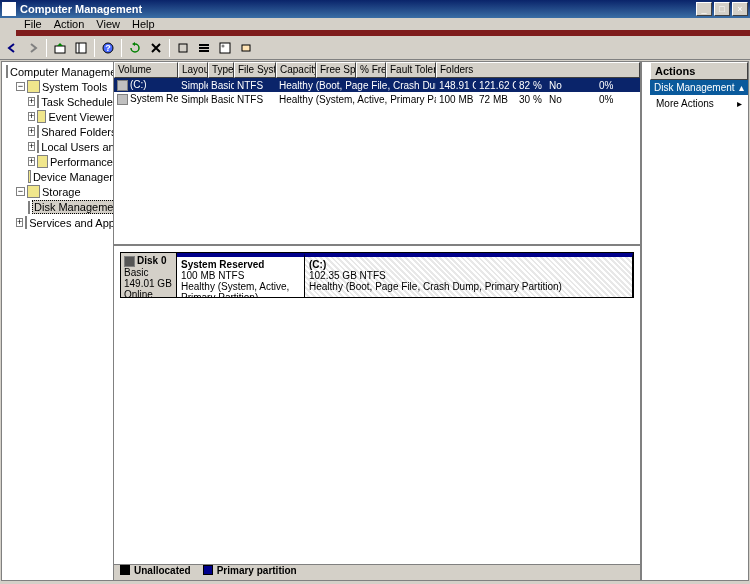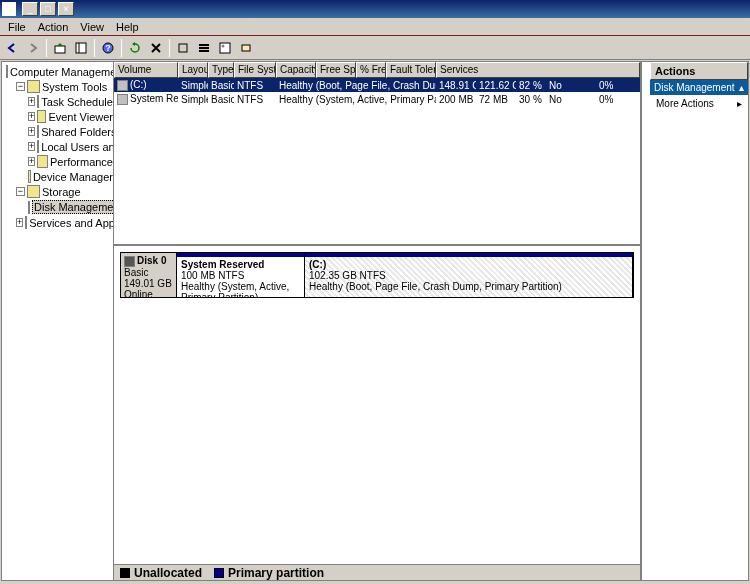--- a/index.html
+++ b/index.html
@@ -1,21 +1,21 @@
 <!DOCTYPE html>
 <html><head>
 <meta charset="utf-8">
 <style>
 * { box-sizing: border-box; margin: 0; padding: 0; }
 body { font-family: Tahoma, sans-serif; font-size: 11px; background: #d4d0c8; overflow: hidden; width: 750px; height: 584px; }
 .titlebar { background: linear-gradient(#0a246a, #3a6ea5); color: #fff; height: 18px; display: flex; align-items: center; padding: 0 2px; }
 .titlebar .icon { width: 14px; height: 14px; background: #fff; margin-right: 4px; display:inline-block; }
 .titlebar .title { flex: 1; font-weight: bold; font-size: 11px; }
 .winbtn { width: 16px; height: 14px; background: #d4d0c8; border: 1px solid #fff; border-right-color:#404040; border-bottom-color:#404040; margin-left: 2px; font-size: 9px; text-align:center; line-height:12px; font-family: 'Marlett', Arial; cursor:pointer;}
-.menubar { background: #d4d0c8; height: 18px; display: flex; align-items: center; padding: 0 2px; border-bottom: 1px solid #7f1d1d; }
+.menubar { background: #d4d0c8; height: 18px; display: flex; align-items: center; padding: 0 2px; border-bottom: 6px solid #7f1d1d; margin-left: 16px; }
 .menubar span { padding: 2px 6px; cursor: default; }
 .toolbar { background: #d4d0c8; height: 24px; display: flex; align-items: center; padding: 1px 2px; border-bottom: 1px solid #808080; gap:1px; }
 .tbtn { width: 20px; height: 20px; border: 1px solid transparent; display:flex; align-items:center; justify-content:center; cursor:pointer; }
 .tsep { width: 1px; height: 18px; background: #808080; margin: 0 2px; border-right:1px solid #fff; }
 .main { display: flex; height: calc(584px - 18px - 18px - 24px - 4px); border: 1px solid #808080; margin: 1px; }
 .tree { width: 112px; background: #fff; border-right: 1px solid #808080; overflow: auto; padding: 2px 0; }
 .tree-node { white-space: nowrap; padding: 1px 0 1px 4px; cursor:default; display:flex; align-items:center; }
 .tree-node .exp { width: 9px; height: 9px; border: 1px solid #808080; display:inline-flex; align-items:center; justify-content:center; font-size:9px; line-height:7px; margin-right:2px; background:#fff; cursor:pointer;}
 .tree-node .noexp { width:11px; display:inline-block;}
 .tree-node .ticon { width:13px; height:13px; margin-right:2px; display:inline-block; background:#f0e68c; border:1px solid #808080;}
@@ -29,33 +29,34 @@
 .vrow.sel { background:#0a246a; color:#fff;}
 .vc { padding:0 3px; overflow:hidden; white-space:nowrap; }
 .vicon { width:11px;height:11px; background:#c0c0c0; border:1px solid #808080; display:inline-block; margin-right:2px; vertical-align:middle;}
 .diskarea { flex:1; background:#fff; padding:6px; overflow:auto;}
 .diskrow { display:flex; border:1px solid #000; height:46px; margin-bottom:18px;}
 .diskinfo { width:56px; background:#d4d0c8; border-right:1px solid #000; padding:2px 3px; font-size:10px;}
 .diskinfo b { display:block;}
 .partwrap { flex:1; display:flex; }
 .part { border-top:4px solid #00008b; padding:2px 4px; font-size:10px; border-right:1px solid #000; overflow:hidden;}
 .part.stripe { background: repeating-linear-gradient(45deg,#fff,#fff 2px,#e8e8e8 2px,#e8e8e8 4px);}
-.legend { height:16px; border-top:1px solid #808080; background:#d4d0c8; display:flex; align-items:center; padding:0 6px; font-size:12px; gap:4px;}
+.legend { height:16px; border-top:1px solid #808080; background:#d4d0c8; display:flex; align-items:flex-start; padding:0 6px; font-size:10px; gap:4px;}
 .lsw { width:10px; height:10px; display:inline-block; border:1px solid #000;}
 .actions { width:108px; background:#fff; border-left:2px solid #808080;padding-left:8px;}
 .ahdr { background:#d4d0c8; border:1px solid; border-color:#fff #404040 #404040 #fff; padding:2px 4px; font-size:11px; font-weight:bold;}
 .ahdr2 { background:#0a5a9c; color:#fff; padding:2px 4px; font-size:10px; display:flex; justify-content:space-between;}
 .aitem { padding:3px 6px; font-size:10px; cursor:pointer; display:flex; justify-content:space-between;}
 svg { display:block;}
 </style>
 </head>
 <body>
 
 <div class="titlebar">
   <span class="icon"></span>
+  <span class="title">Computer Management</span>
   <span class="winbtn">_</span>
   <span class="winbtn">□</span>
   <span class="winbtn">×</span>
 </div>
 
 <div class="menubar">
   <span>File</span>
   <span>Action</span>
   <span>View</span>
   <span>Help</span>
@@ -193,41 +194,41 @@
     <div class="volumes">
       <div class="vhead">
         <div class="vh" style="width:64px">Volume</div>
         <div class="vh" style="width:30px">Layout</div>
         <div class="vh" style="width:26px">Type</div>
         <div class="vh" style="width:42px">File System</div>
         <div class="vh" style="width:40px">Capacity</div>
         <div class="vh" style="width:40px">Free Space</div>
         <div class="vh" style="width:30px">% Free</div>
         <div class="vh" style="width:50px">Fault Tolerance</div>
-        <div class="vh" style="flex:1">Services</div>
+        <div class="vh" style="flex:1">Folders</div>
       </div>
       <div class="vrow sel">
         <div class="vc" style="width:64px"><span class="vicon"></span><span>(C:)</span></div>
         <div class="vc" style="width:30px">Simple</div>
         <div class="vc" style="width:26px">Basic</div>
         <div class="vc" style="width:42px">NTFS</div>
         <div class="vc" style="width:160px">Healthy (Boot, Page File, Crash Dump, Primary Partition)</div>
         <div class="vc" style="width:40px">148.91 GB</div>
         <div class="vc" style="width:40px">121.62 GB</div>
         <div class="vc" style="width:30px">82 %</div>
         <div class="vc" style="width:50px">No</div>
         <div class="vc" style="flex:1">0%</div>
       </div>
       <div class="vrow">
         <div class="vc" style="width:64px"><span class="vicon"></span><span>System Reserved</span></div>
         <div class="vc" style="width:30px">Simple</div>
         <div class="vc" style="width:26px">Basic</div>
         <div class="vc" style="width:42px">NTFS</div>
         <div class="vc" style="width:160px">Healthy (System, Active, Primary Partition)</div>
-        <div class="vc" style="width:40px">200 MB</div>
+        <div class="vc" style="width:40px">100 MB</div>
         <div class="vc" style="width:40px">72 MB</div>
         <div class="vc" style="width:30px">30 %</div>
         <div class="vc" style="width:50px">No</div>
         <div class="vc" style="flex:1">0%</div>
       </div>
     </div>
 
     <div class="diskarea">
       <div class="diskrow">
         <div class="diskinfo">

